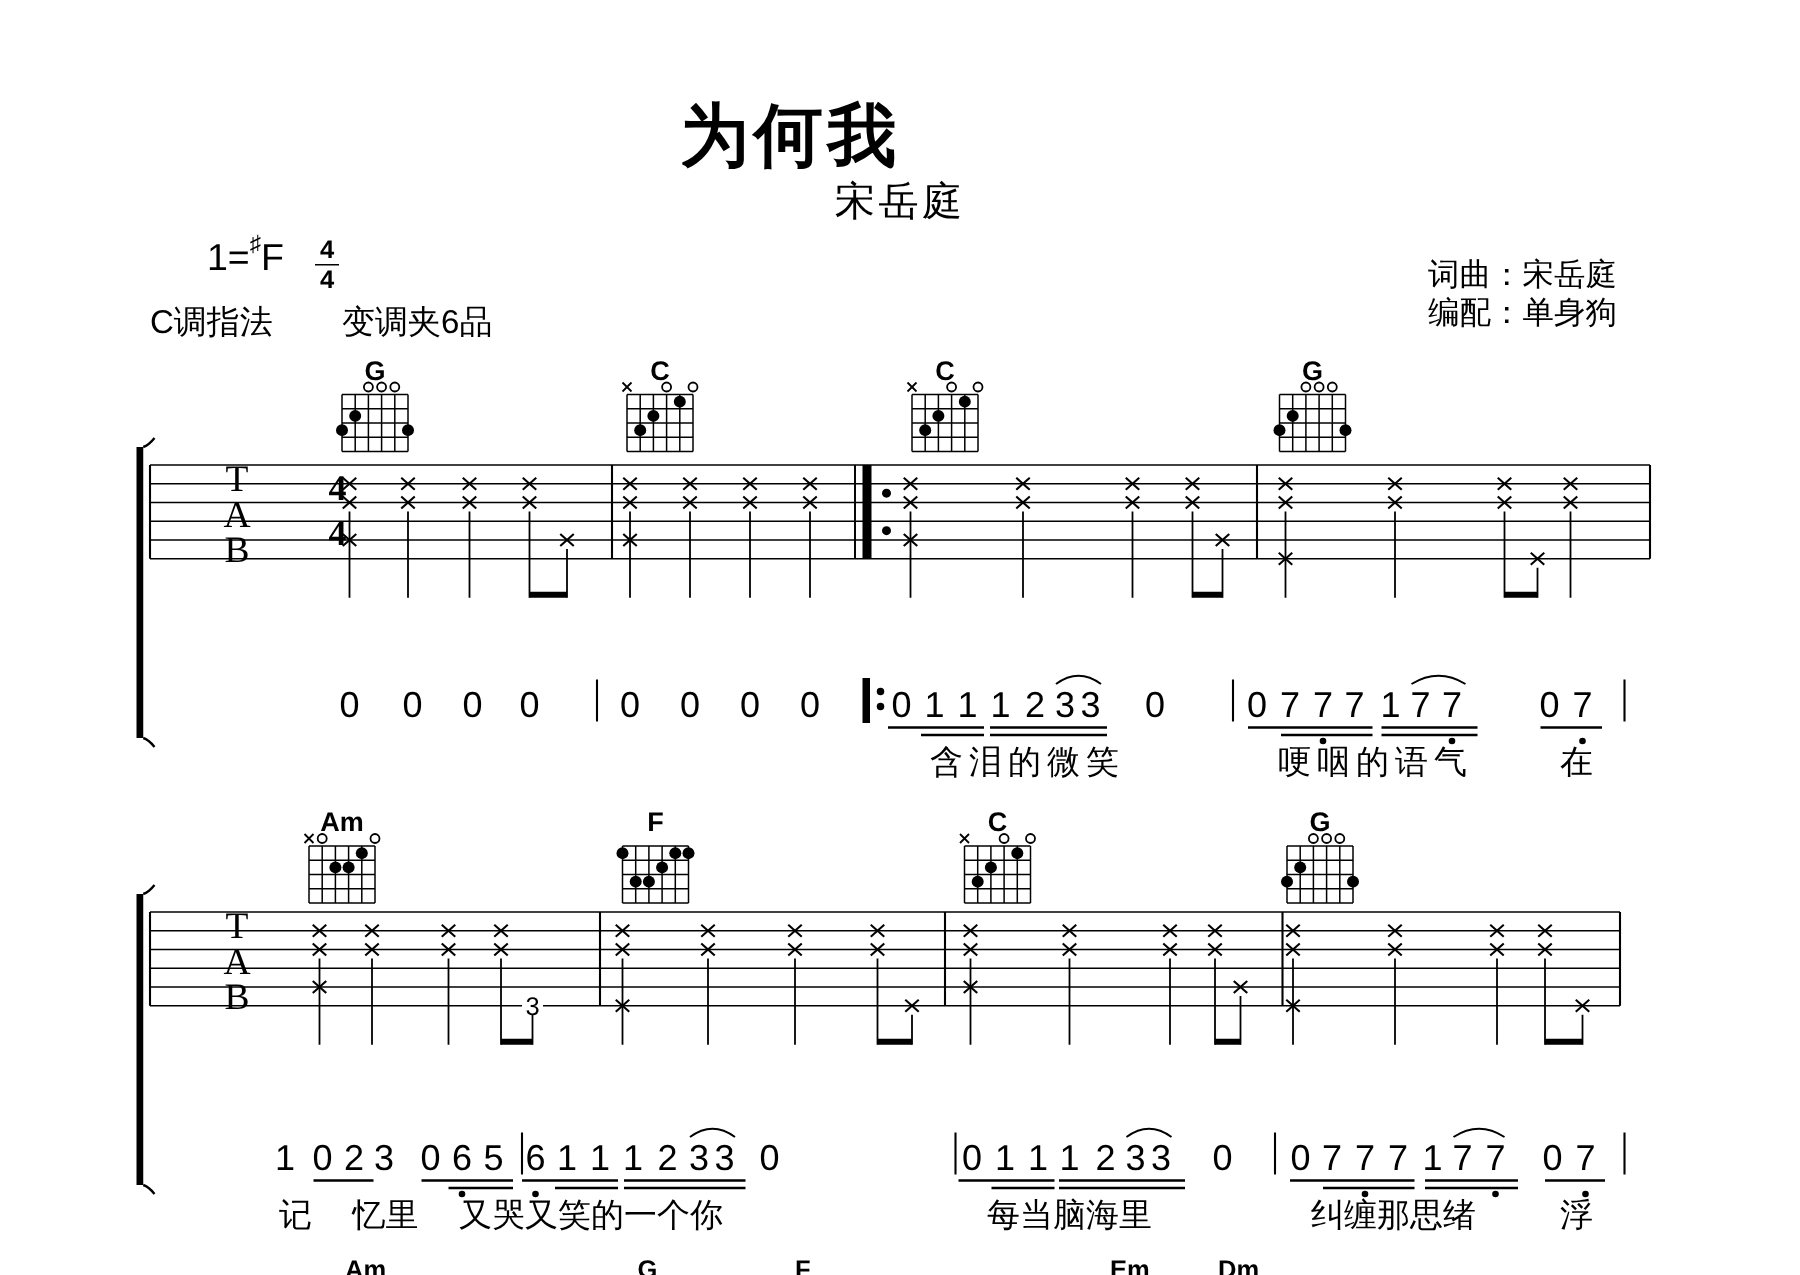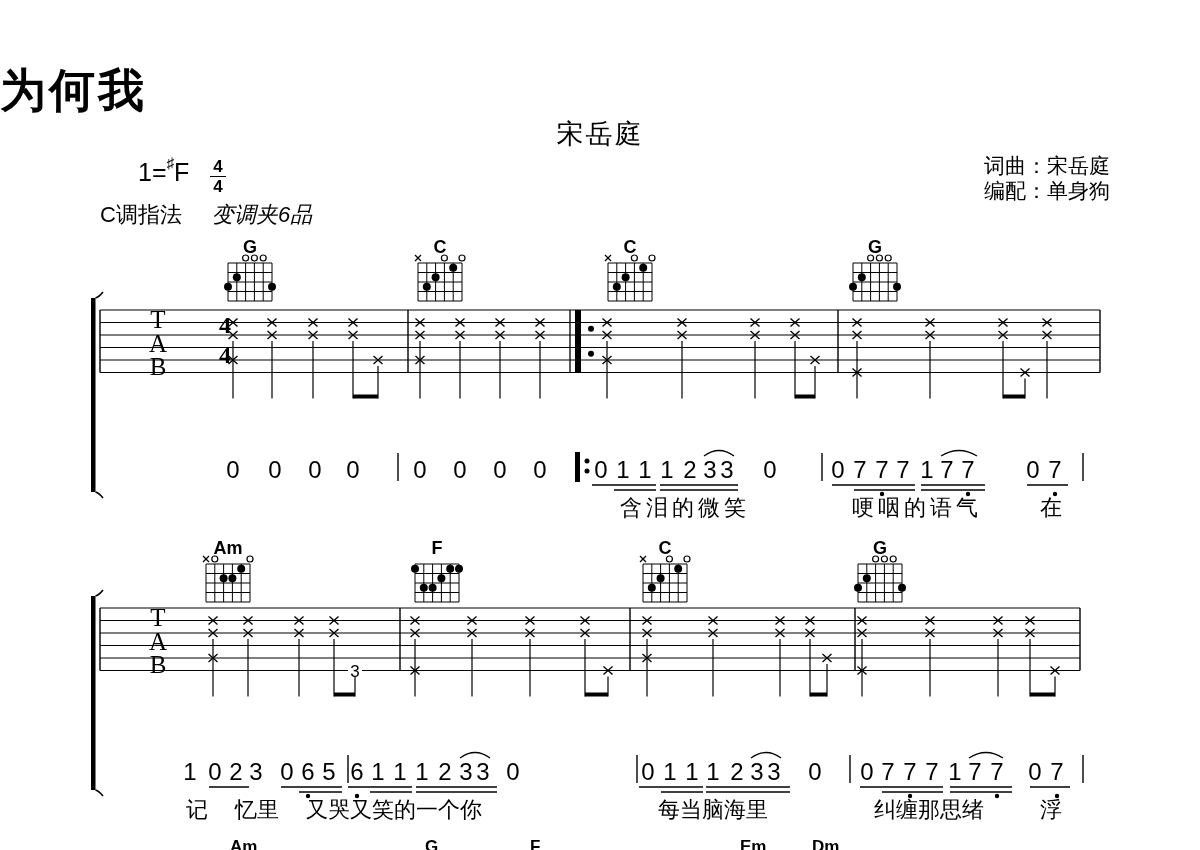--- a/index.html
+++ b/index.html
@@ -1,28 +1,28 @@
 <!DOCTYPE html>
 <html><head>
 <meta charset="utf-8">
 <style>
   html,body{margin:0;padding:0;background:#e8e8e8;}
   #stage{position:relative;width:1200px;height:850px;background:#ffffff;overflow:hidden;
          font-family:"Liberation Sans",sans-serif;color:#000;}
   .abs{position:absolute;}
-  .title{left:0;top:60px;width:1054px;font-size:46px;font-weight:600;letter-spacing:3px;}
+  .title{left:0;top:60px;width:1054px;text-align:center;font-size:46px;font-weight:600;letter-spacing:3px;}
   .artist{left:0;top:116px;width:1200px;text-align:center;font-size:27px;font-weight:500;letter-spacing:2px;}
   .keyline{left:100px;top:158px;font-size:25px;font-weight:500;margin-left:38px;}
   .keyline sup{font-size:15px;position:relative;top:-4px;}
   .frac{display:inline-block;margin-left:14px;text-align:center;vertical-align:top;line-height:1;}
   .frac .ft{display:block;font-size:17px;font-weight:600;border-bottom:1.5px solid #000;padding:0 3px 1px 3px;}
   .frac .fb{display:block;font-size:17px;font-weight:600;padding-top:1px;}
   .fingerline{left:100px;top:200px;font-size:22px;}
-  .fingerline .gap{margin-left:24px;font-style:italic;}
-  .credits{left:952px;top:153px;font-size:21px;line-height:25px;margin-left:32px;}
+  .fingerline .gap{margin-left:40px;}
+  .credits{left:952px;top:171px;font-size:21px;line-height:25px;}
   svg text{fill:#000;}
 </style>
 </head>
 <body>
 
 <div id="stage">
   <div class="abs title">为何我</div>
   <div class="abs artist">宋岳庭</div>
 
   <div class="abs keyline">

